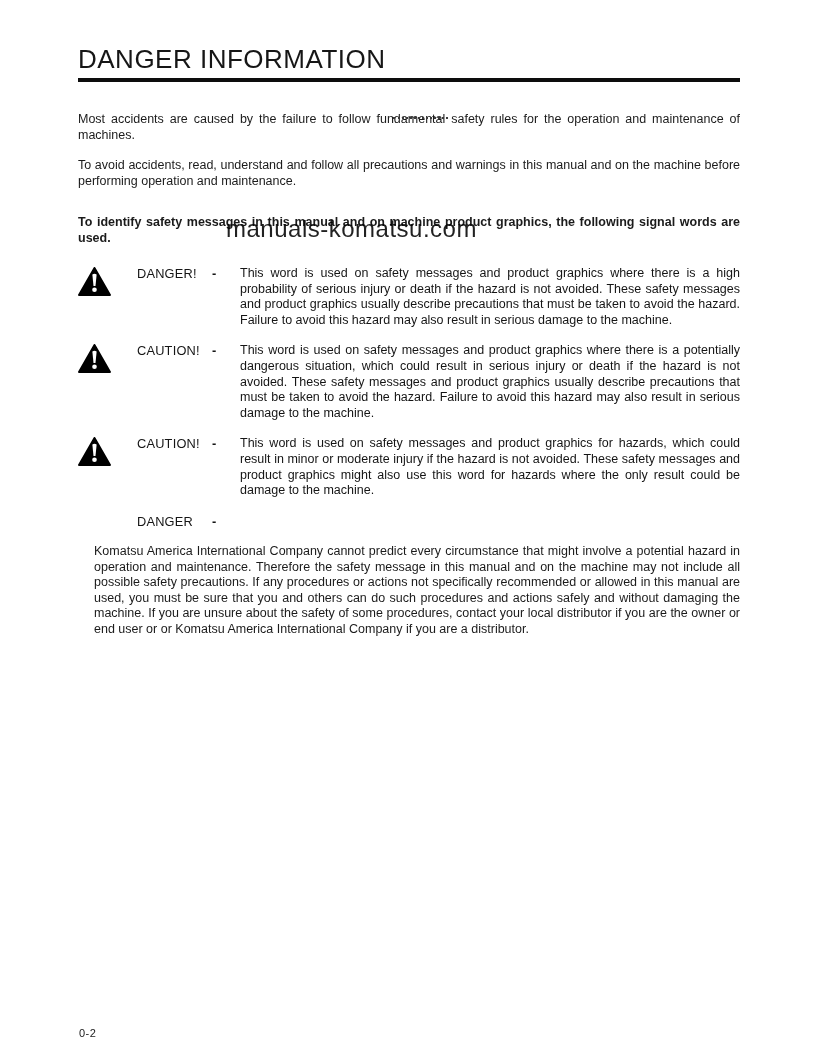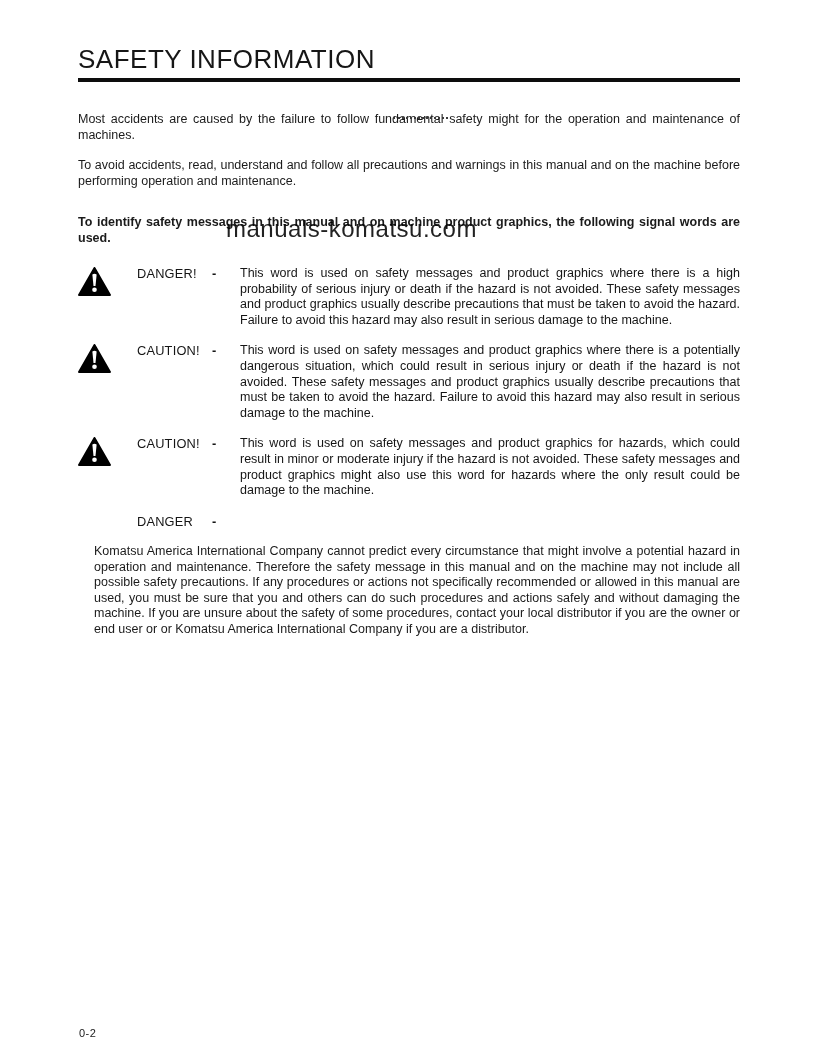--- a/index.html
+++ b/index.html
@@ -96,26 +96,26 @@
     font-size: 11px;
     color: #1b1b1b;
     letter-spacing: 0.5px;
   }
 </style>
 </head>
 <body>
 
 <div class="page">
 
-  <h1 class="doc-title">SAFETY INFORMATION</h1>
+  <h1 class="doc-title">DANGER INFORMATION</h1>
   <div class="rule-artifact"></div>
 
   <div class="watermark">manuals-komatsu.com</div>
 
-  <p class="body-text p1">Most accidents are caused by the failure to follow fundamental safety might for the operation and maintenance of machines.</p>
+  <p class="body-text p1">Most accidents are caused by the failure to follow fundamental safety rules for the operation and maintenance of machines.</p>
   <p class="body-text p2">To avoid accidents, read, understand and follow all precautions and warnings in this manual and on the machine before performing operation and maintenance.</p>
   <p class="body-text p3">To identify safety messages in this manual and on machine product graphics, the following signal words are used.</p>
 
   <div class="signal-list">
 
     <div class="signal-row">
       <div class="signal-icon-cell">
         <svg width="33" height="29" viewBox="0 0 100 88" aria-hidden="true">
           <path d="M50 3 L97 85 L3 85 Z" fill="#000" stroke="#000" stroke-width="6" stroke-linejoin="round"></path>
           <path d="M43.5 23 Q50 18 56.5 23 L53 58 L47 58 Z" fill="#fff"></path>

